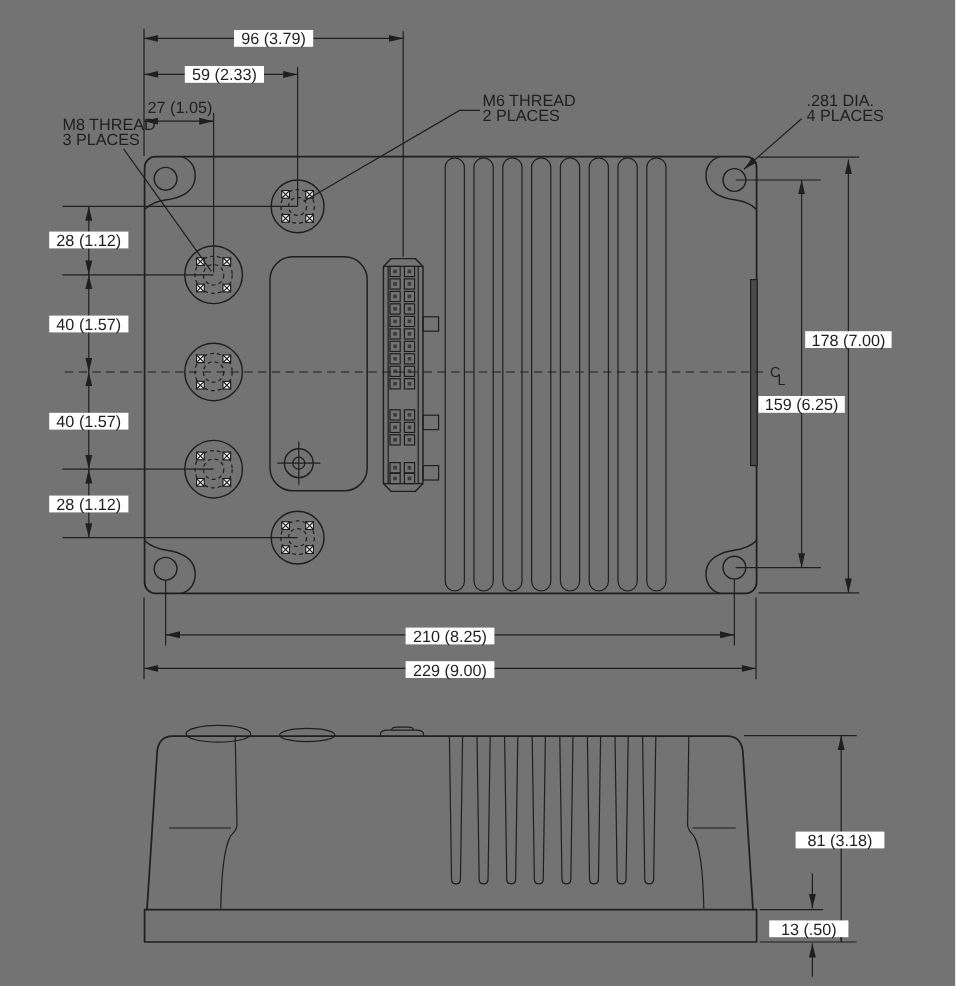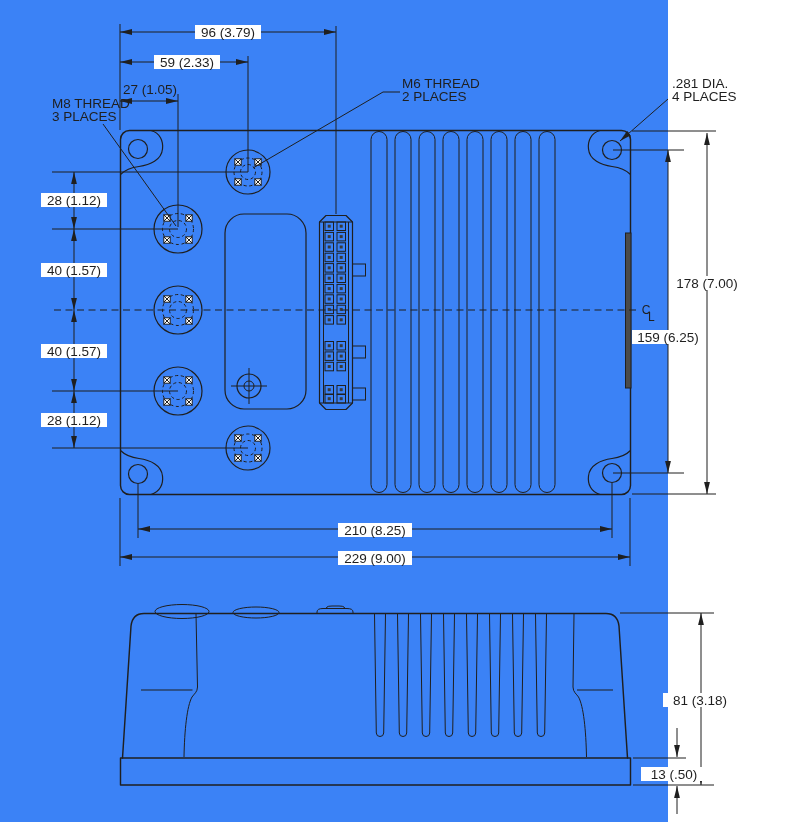--- a/index.html
+++ b/index.html
@@ -1,17 +1,17 @@
 <!DOCTYPE html>
 <html style="--ink: #1f1f1f;"><head>
 <meta charset="utf-8">
 <style>
   :root{ --ink:#1f1f1f; }
   html,body{margin:0;padding:0;background:#fff;}
-  .stage{width:668px;height:822px;position:relative;background:#3b82f6;}
+  .stage{width:796px;height:822px;position:relative;background:#737373;}
   svg{display:block;}
   .ln{fill:none;stroke:var(--ink);stroke-width:1.45;stroke-linejoin:round;stroke-linecap:round;}
   .md{fill:none;stroke:var(--ink);stroke-width:1.2;stroke-linejoin:round;}
   .thin{fill:none;stroke:var(--ink);stroke-width:1;}
   .dash{stroke-dasharray:7 4.5;}
   .dashc{stroke-dasharray:3.2 2.6;}
   .wfill{fill:#fff;stroke:var(--ink);stroke-width:1;}
   .pinfill{fill:#3a3a3a;stroke:none;}
   .slotfill{fill:#4a4a4a;stroke:var(--ink);stroke-width:1;}
   .bgbox{fill:#fff;stroke:none;}

